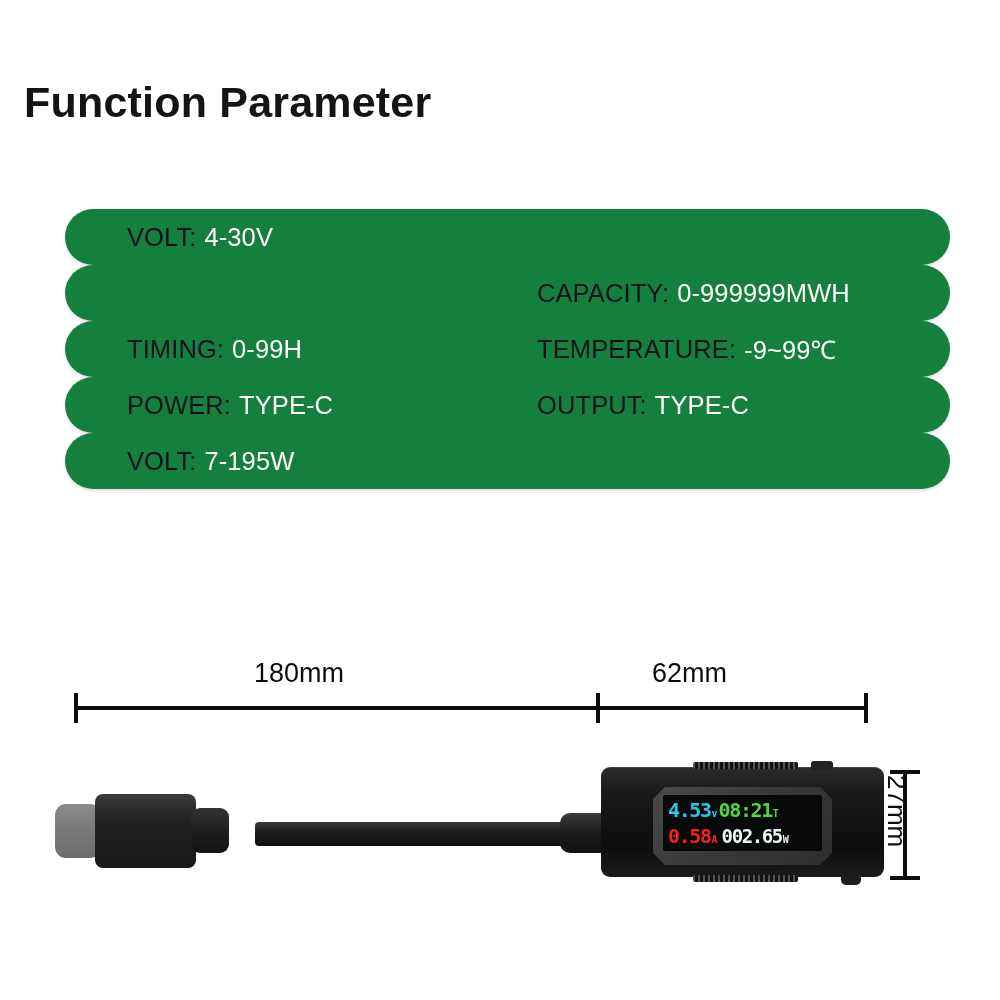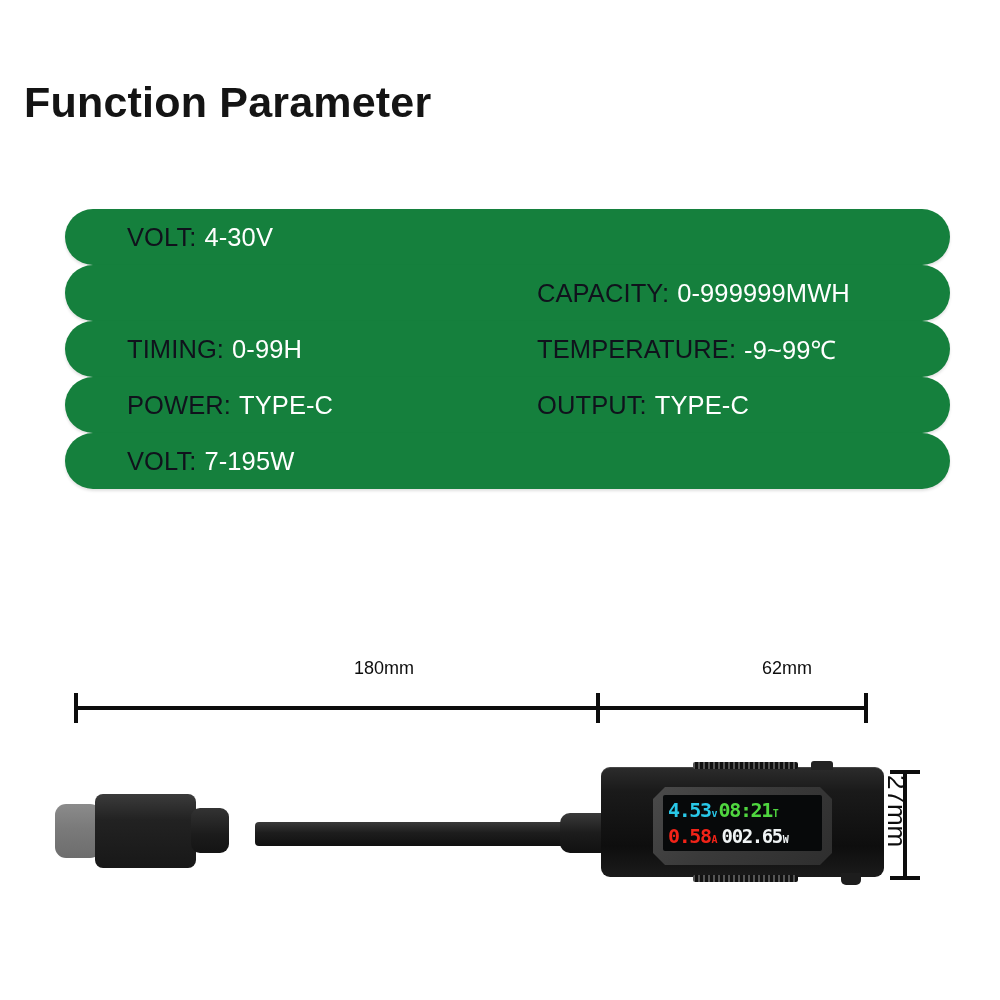--- a/index.html
+++ b/index.html
@@ -89,23 +89,23 @@
     width: 4px;
     height: 30px;
     background: #0d0d0d;
   }
   #dimension-ruler .tick.t-start { left: 0; }
   #dimension-ruler .tick.t-mid   { left: 522px; }
   #dimension-ruler .tick.t-end   { left: 790px; }
   .dim-label {
     position: absolute;
     top: -48px;
-    font-size: 18px;
+    font-size: 27px;
     color: #0d0d0d;
-    text-align: right;
+    text-align: left;
     white-space: nowrap;
   }
   .dim-label.d-180 { left: 180px; width: 160px; }
   .dim-label.d-62  { left: 578px; width: 160px; }
 
   
   #dimension-height {
     position: absolute;
     left: 893px;
     top: 770px;

